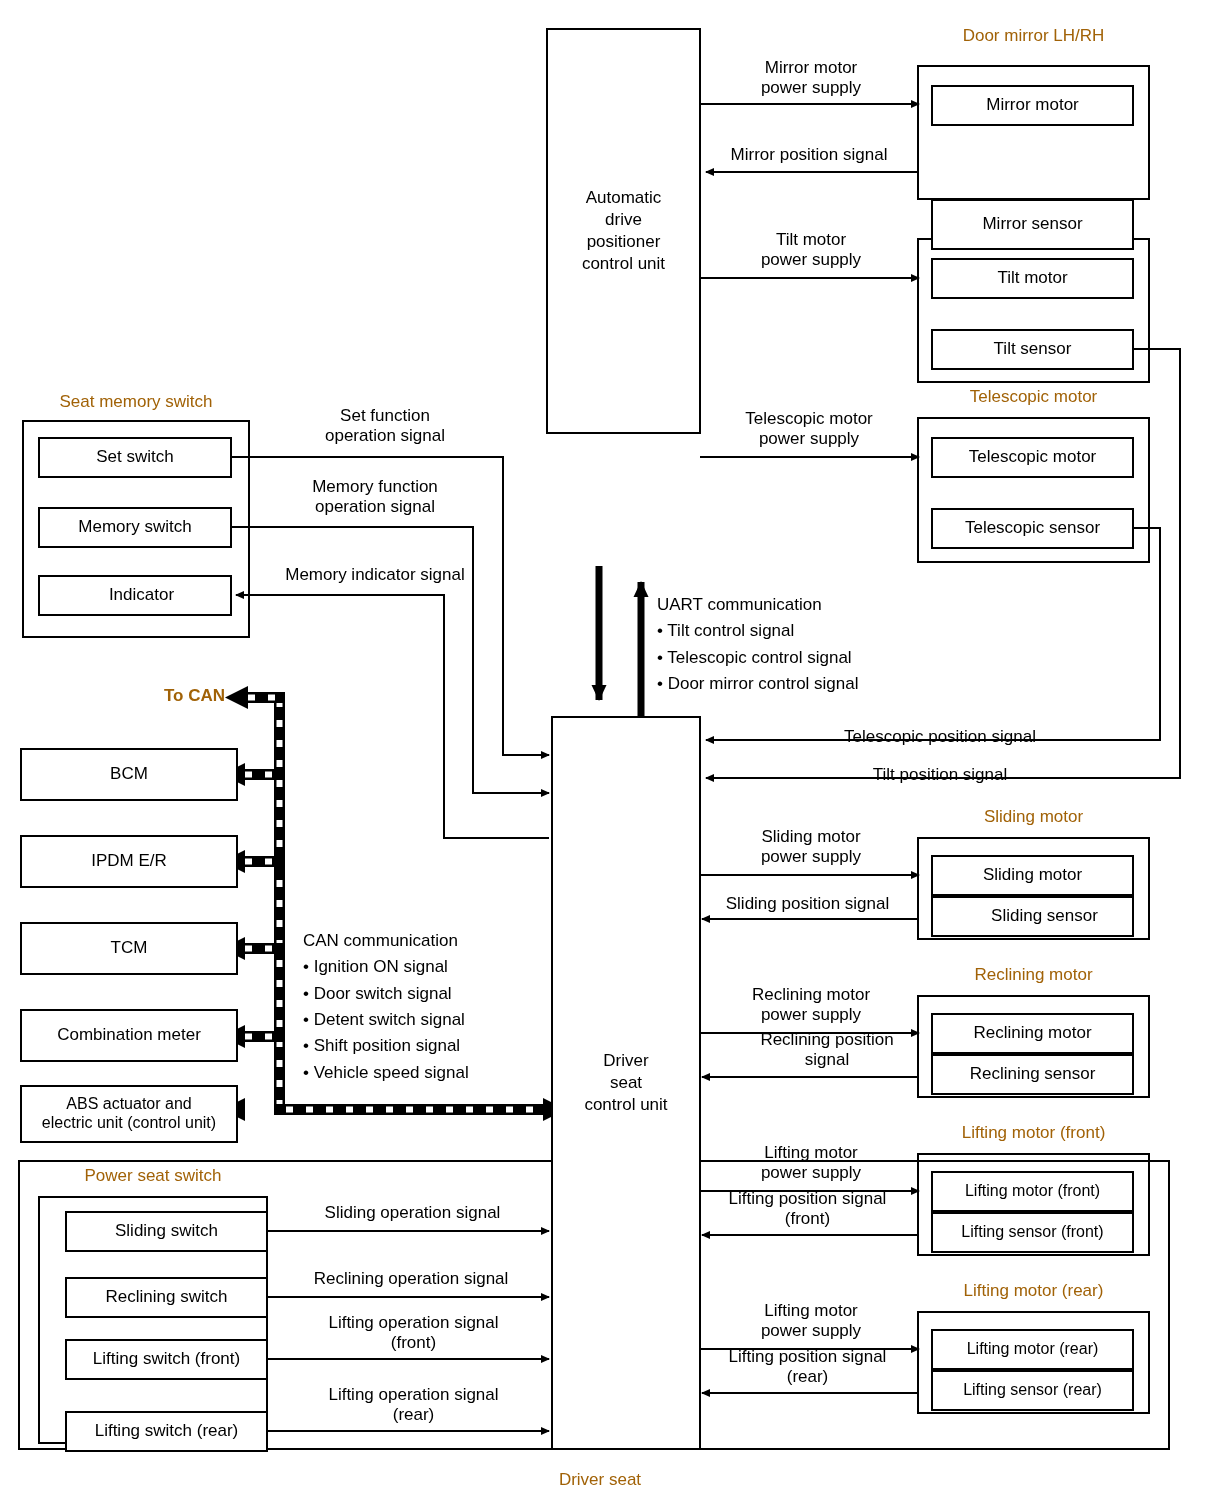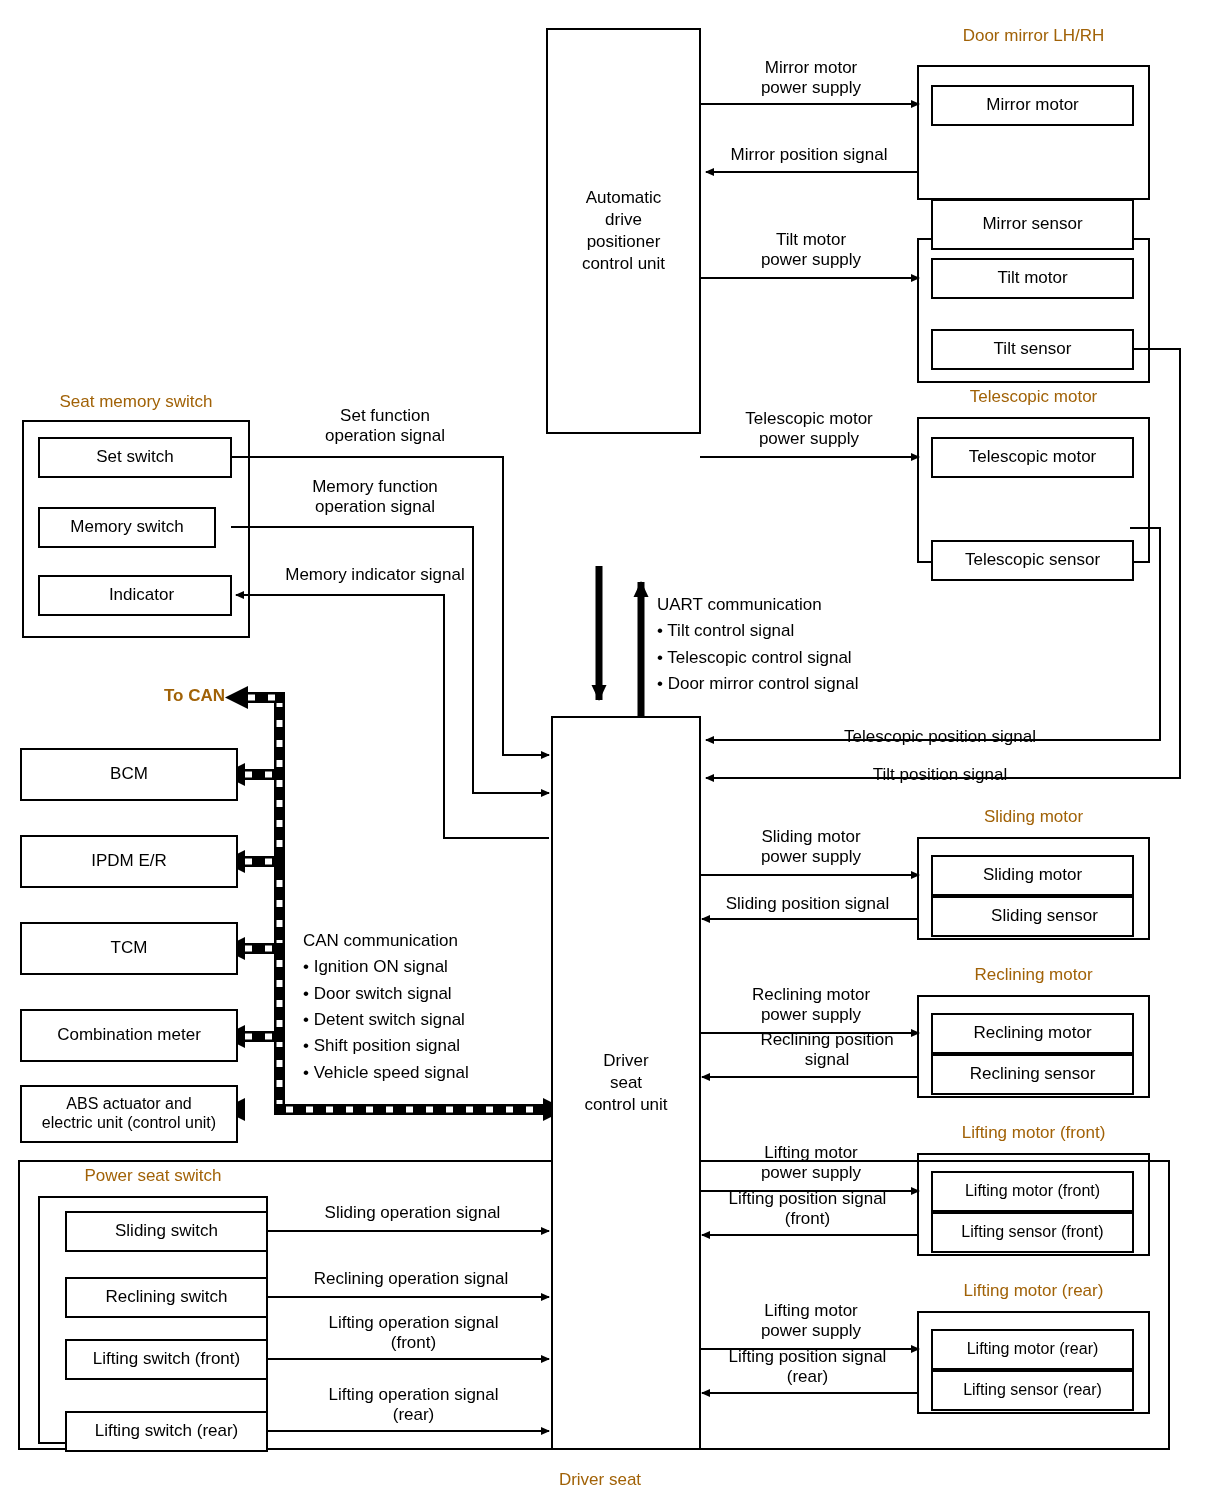--- a/index.html
+++ b/index.html
@@ -149,36 +149,36 @@
     <span>control unit</span>
   </div>
 
   <div class="box" style="left:931px;top:85px;width:203px;height:41px;">Mirror motor</div>
   <div class="box" style="left:931px;top:152px;width:203px;height:51px;margin-top:47px;">Mirror sensor</div>
 
   <div class="box" style="left:931px;top:258px;width:203px;height:41px;">Tilt motor</div>
   <div class="box" style="left:931px;top:329px;width:203px;height:41px;">Tilt sensor</div>
 
   <div class="box" style="left:931px;top:437px;width:203px;height:41px;">Telescopic motor</div>
-  <div class="box" style="left:931px;top:508px;width:203px;height:41px;margin-top:32px;">Telescopic sensor</div>
+  <div class="box" style="left:931px;top:508px;width:203px;height:41px;">Telescopic sensor</div>
 
   <div class="box" style="left:931px;top:855px;width:203px;height:41px;">Sliding motor</div>
   <div class="box" style="left:931px;top:896px;width:203px;height:41px;padding-left:24px;">Sliding sensor</div>
 
   <div class="box" style="left:931px;top:1013px;width:203px;height:41px;">Reclining motor</div>
   <div class="box" style="left:931px;top:1054px;width:203px;height:41px;">Reclining sensor</div>
 
   <div class="box" style="left:931px;top:1171px;width:203px;height:41px;font-size:16px;">Lifting motor (front)</div>
   <div class="box" style="left:931px;top:1212px;width:203px;height:41px;font-size:16px;">Lifting sensor (front)</div>
 
   <div class="box" style="left:931px;top:1329px;width:203px;height:41px;font-size:16px;">Lifting motor (rear)</div>
   <div class="box" style="left:931px;top:1370px;width:203px;height:41px;font-size:16px;">Lifting sensor (rear)</div>
 
   <div class="box" style="left:38px;top:437px;width:194px;height:41px;">Set switch</div>
-  <div class="box" style="left:38px;top:507px;width:178px;height:41px;">Memory switch</div>
+  <div class="box" style="left:38px;top:507px;width:194px;height:41px;">Memory switch</div>
   <div class="box" style="left:38px;top:575px;width:194px;height:41px;padding-left:13px;">Indicator</div>
 
   <div class="box" style="left:20px;top:748px;width:218px;height:53px;">BCM</div>
   <div class="box" style="left:20px;top:835px;width:218px;height:53px;">IPDM E/R</div>
   <div class="box" style="left:20px;top:922px;width:218px;height:53px;">TCM</div>
   <div class="box" style="left:20px;top:1009px;width:218px;height:53px;">Combination meter</div>
   <div class="box" style="left:20px;top:1085px;width:218px;height:58px;flex-direction:column;font-size:16px;">
     <span>ABS actuator and</span>
     <span>electric unit (control unit)</span>
   </div>

